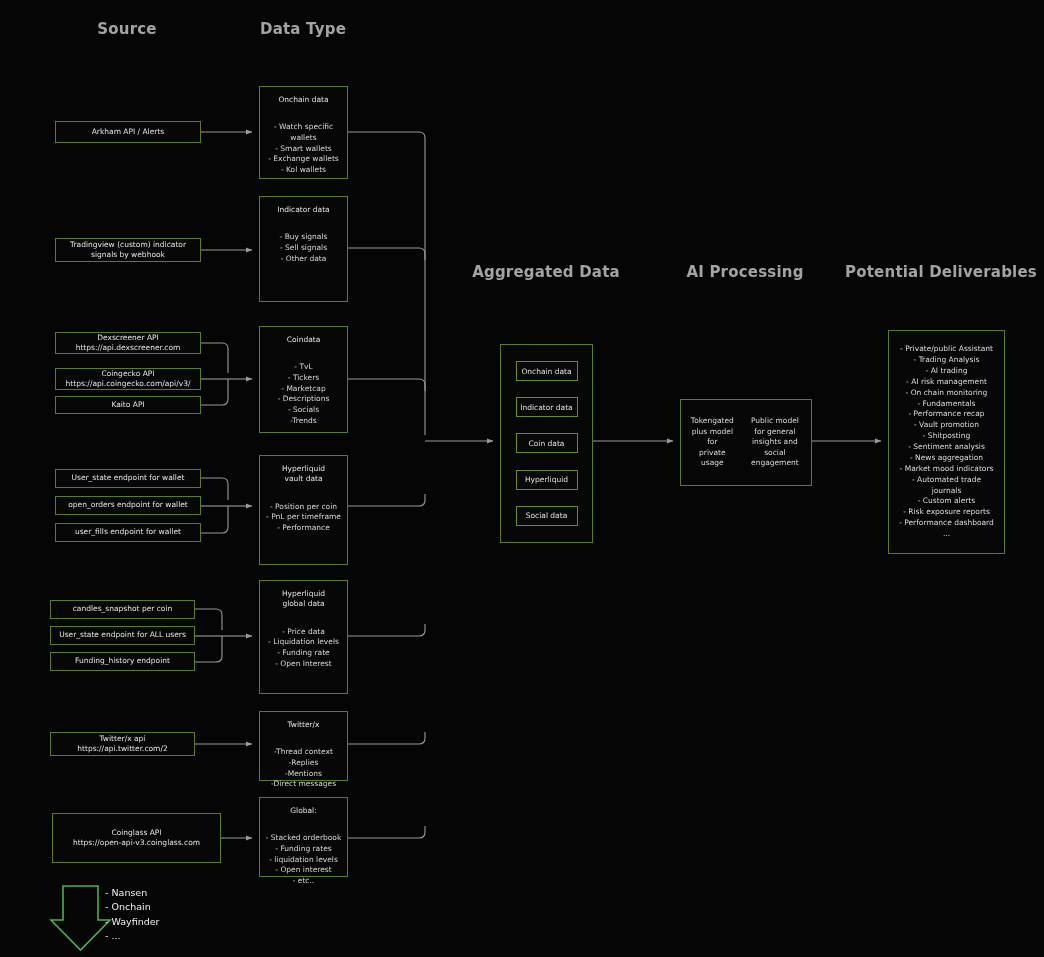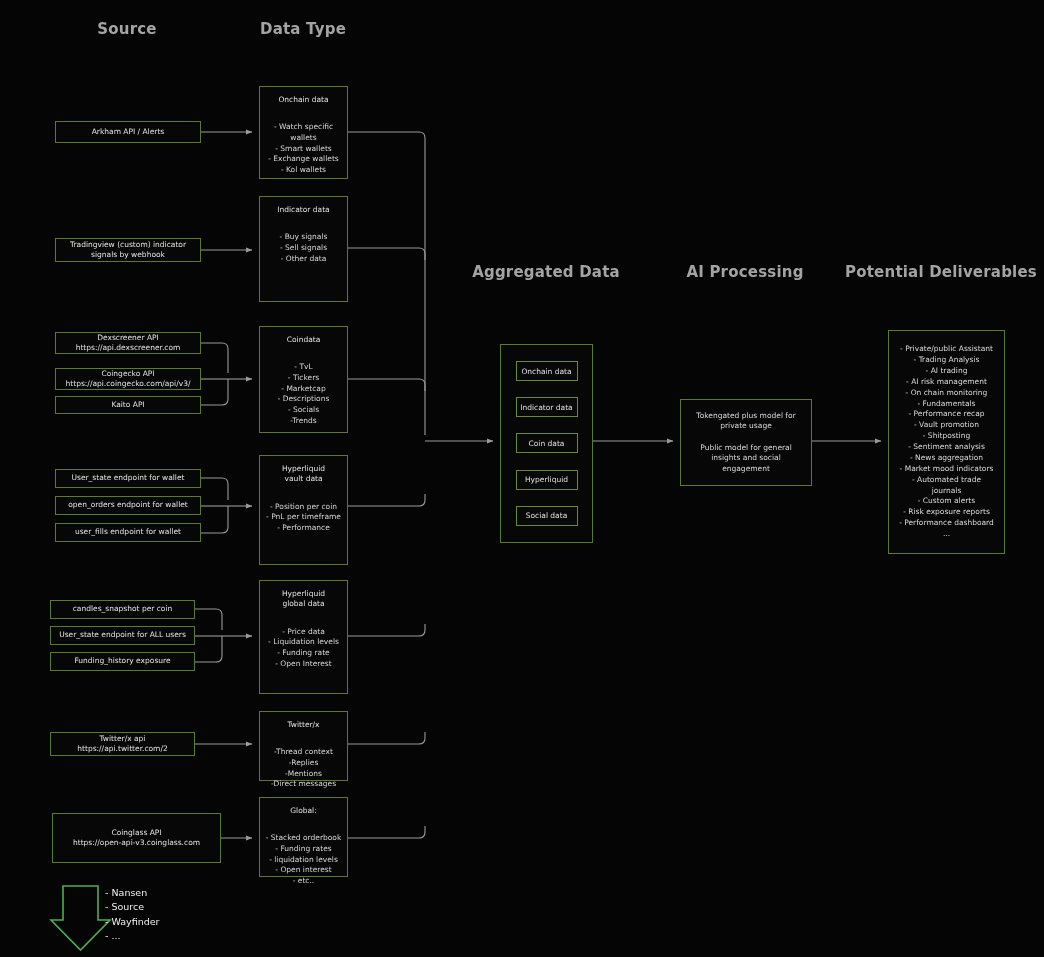--- a/index.html
+++ b/index.html
@@ -98,21 +98,20 @@
     font-size: 7.5px;
     color: #e2e2e2;
     box-sizing: border-box;
   }
   .ai-box {
     position: absolute;
     border: 1px solid #5d7a26;
     background: #070707;
     box-sizing: border-box;
     display: flex;
-    flex-direction: column;
     align-items: center;
     justify-content: center;
     gap: 11px;
     padding: 6px 8px;
     text-align: center;
     font-size: 7.5px;
     line-height: 1.4;
     color: #dcdcdc;
   }
   .ai-box div { white-space: pre-line; }
@@ -225,21 +224,21 @@
   <div class="node src" style="left:55px; top:523px; width:146px; height:19px;">
     <span class="ttl">user_fills endpoint for wallet</span>
   </div>
   <div class="node src" style="left:50px; top:600px; width:145px; height:19px;">
     <span class="ttl">candles_snapshot per coin</span>
   </div>
   <div class="node src" style="left:50px; top:626px; width:145px; height:19px;text-align:center;">
     <span class="ttl">User_state endpoint for ALL users</span>
   </div>
   <div class="node src" style="left:50px; top:652px; width:145px; height:19px;">
-    <span class="ttl">Funding_history exposure</span>
+    <span class="ttl">Funding_history endpoint</span>
   </div>
   <div class="node src" style="left:50px; top:732px; width:145px; height:24px;">
     <span class="ttl">Twitter/x api
 https://api.twitter.com/2</span>
   </div>
   <div class="node src" style="left:52px; top:813px; width:169px; height:50px;">
     <span class="ttl">Coinglass API
 https://open-api-v3.coinglass.com</span>
   </div>
 
@@ -337,17 +336,17 @@
 - Market mood indicators
 - Automated trade
 journals
 - Custom alerts
 - Risk exposure reports
 - Performance dashboard
 ...</span>
   </div>
 
   <div class="legend-list" style="left:105px; top:886px;">- Nansen
-- Source
+- Onchain
 - Wayfinder
 - ...</div>
 
 </div>
 
 </body></html>

